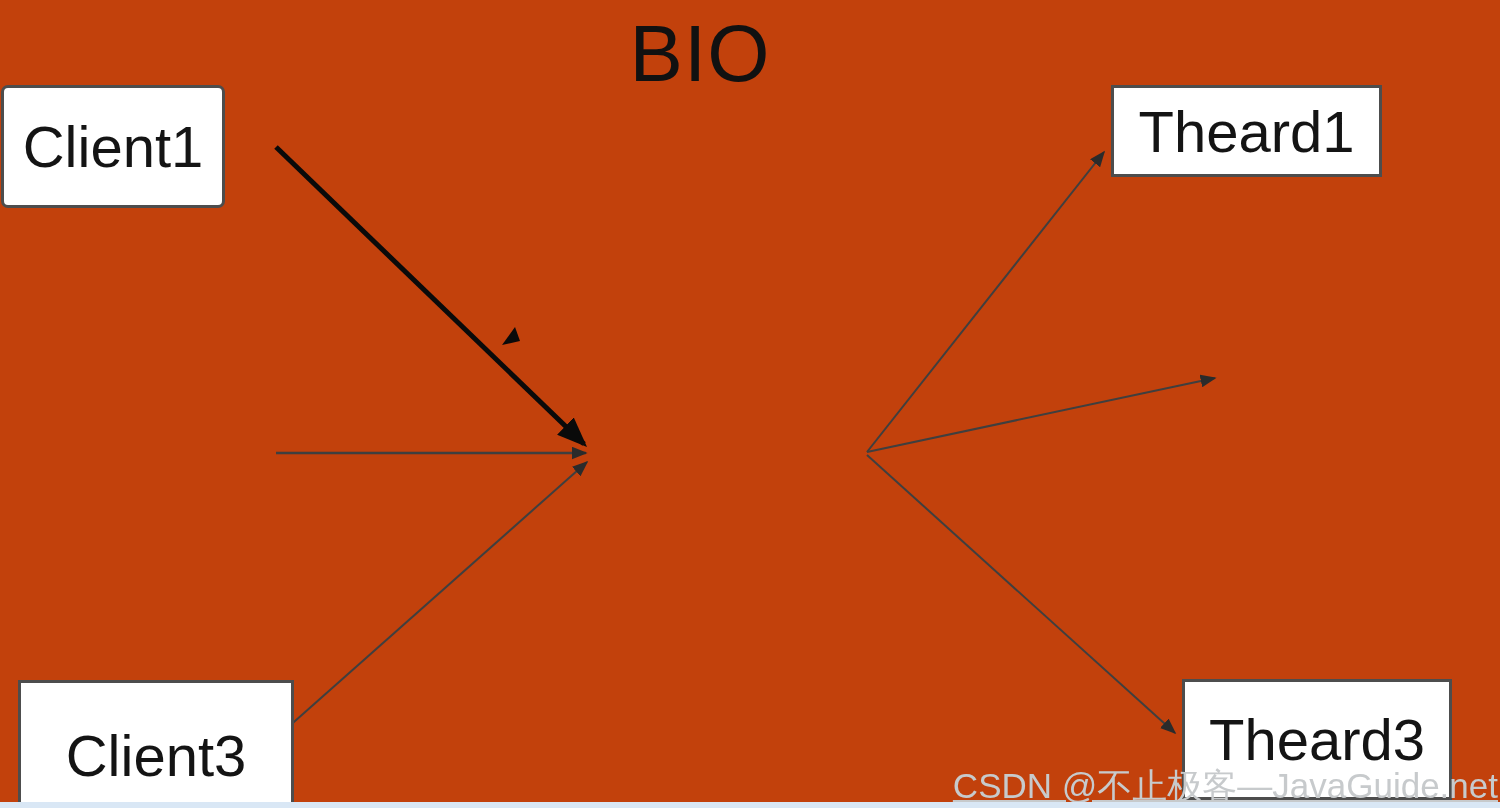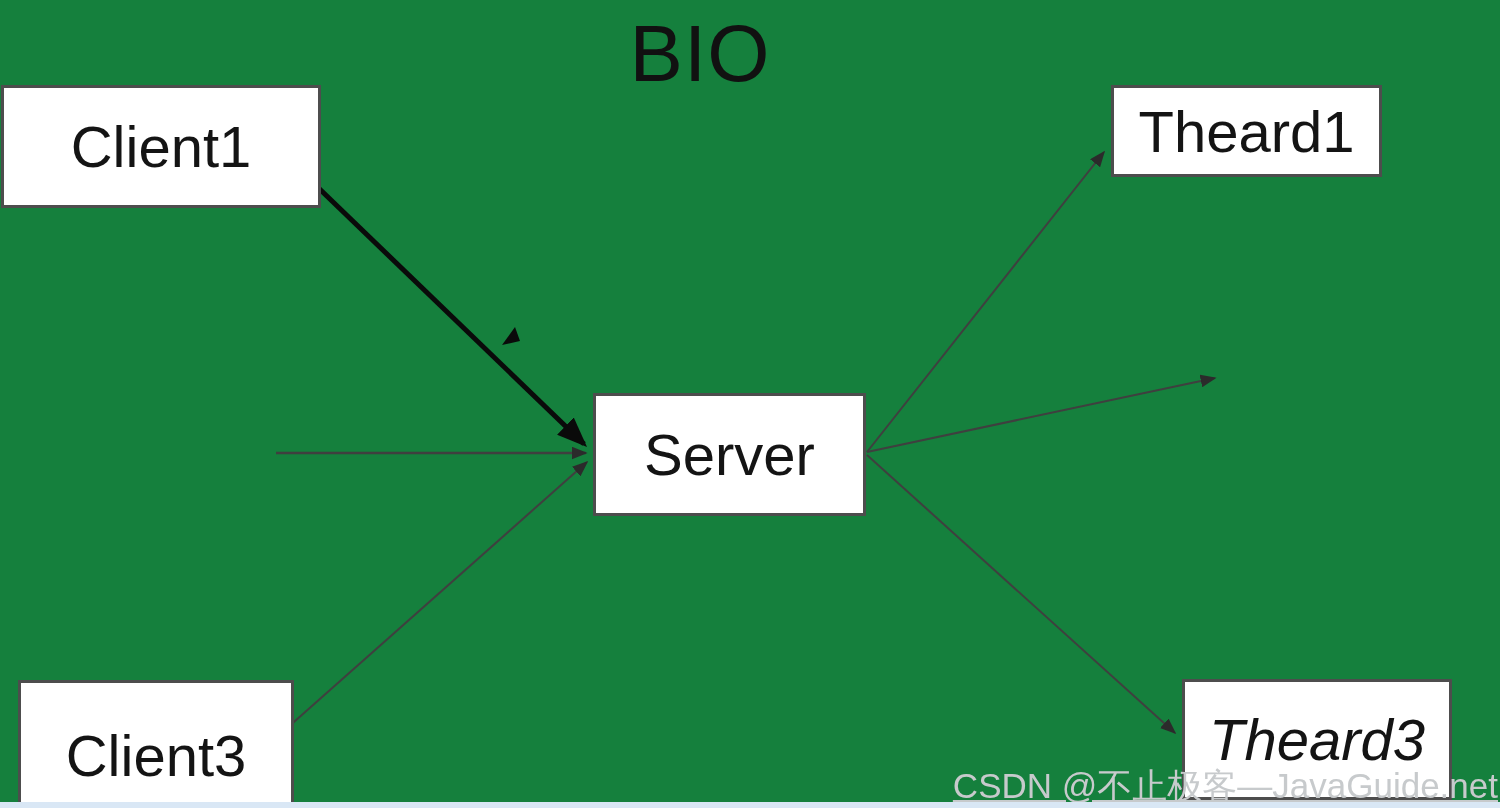--- a/index.html
+++ b/index.html
@@ -4,21 +4,21 @@
 <style>
   html, body {
     margin: 0;
     padding: 0;
     background: #ffffff;
   }
   .canvas {
     position: relative;
     width: 1500px;
     height: 808px;
-    background: #15803d;
+    background: #c2410c;
     overflow: hidden;
     font-family: "Liberation Sans", sans-serif;
   }
   .edges-layer {
     position: absolute;
     left: 0;
     top: 0;
     width: 1500px;
     height: 808px;
     pointer-events: none;
@@ -39,27 +39,27 @@
     box-sizing: border-box;
     background: #ffffff;
     border: 3px solid #4d4d4d;
     display: flex;
     align-items: center;
     justify-content: center;
     font-size: 58px;
     color: #141414;
     white-space: nowrap;
   }
-  .node-client1 { left: 1px;    top: 85px;  width: 320px; height: 123px; }
+  .node-client1 { left: 1px;    top: 85px;  width: 224px; height: 123px; border-radius: 7px; }
   .node-client2 { left: 1px;    top: 393px; width: 275px; height: 123px; }
   .node-client3 { left: 18px;    top: 680px; width: 276px; height: 150px; }
   .node-server  { left: 593px;  top: 393px; width: 273px; height: 123px; }
   .node-theard1 { left: 1111px; top: 85px;  width: 271px; height: 92px; }
   .node-theard2 { left: 1222px; top: 315px; width: 271px; height: 122px; }
-  .node-theard3 { left: 1182px; top: 679px; width: 270px; height: 121px; font-style: italic; }
+  .node-theard3 { left: 1182px; top: 679px; width: 270px; height: 121px; }
   .watermark {
     position: absolute;
     right: 2px;
     top: 763px;
     font-size: 35px;
     color: #c7cacc;
     white-space: nowrap;
     text-decoration: underline;
   }
   .bottom-strip {
@@ -105,23 +105,20 @@
 
   <div class="node node-client1">
     <span>Client1</span>
   </div>
 
 
   <div class="node node-client3">
     <span>Client3</span>
   </div>
 
-  <div class="node node-server">
-    <span>Server</span>
-  </div>
 
   <div class="node node-theard1">
     <span>Theard1</span>
   </div>
 
 
   <div class="node node-theard3">
     <span>Theard3</span>
   </div>
 

